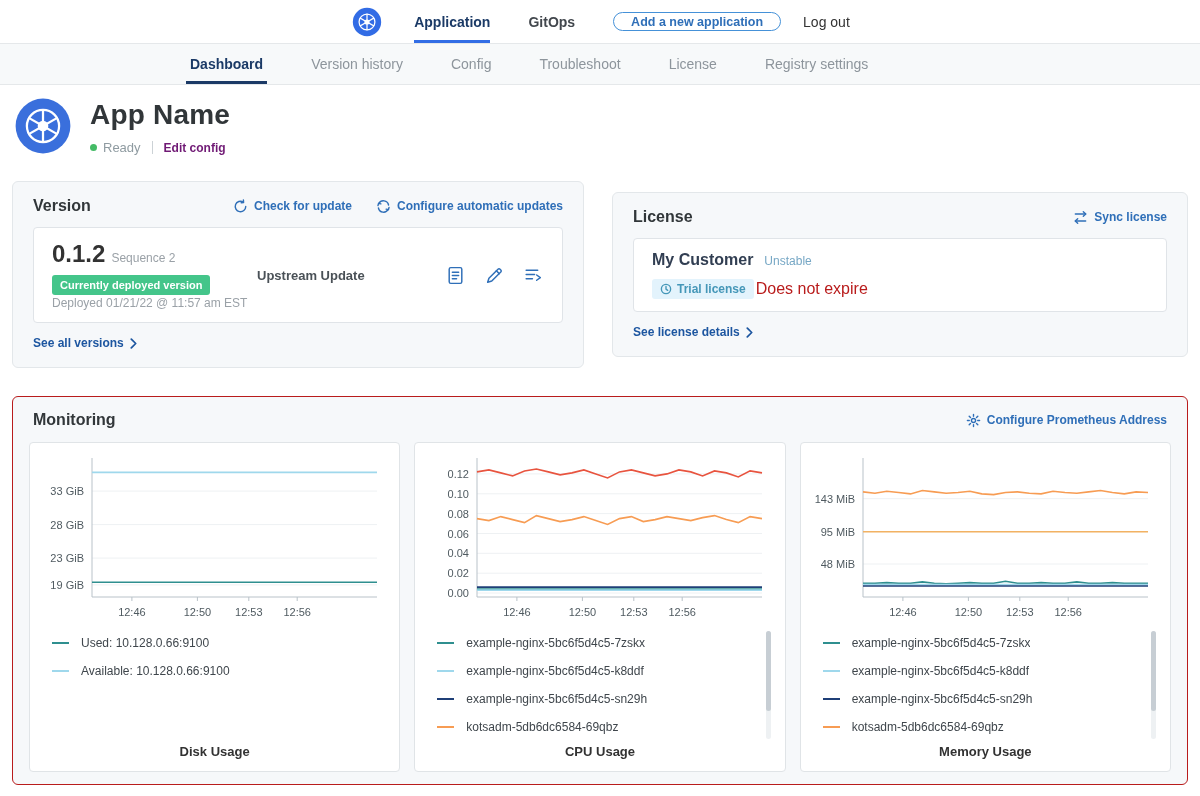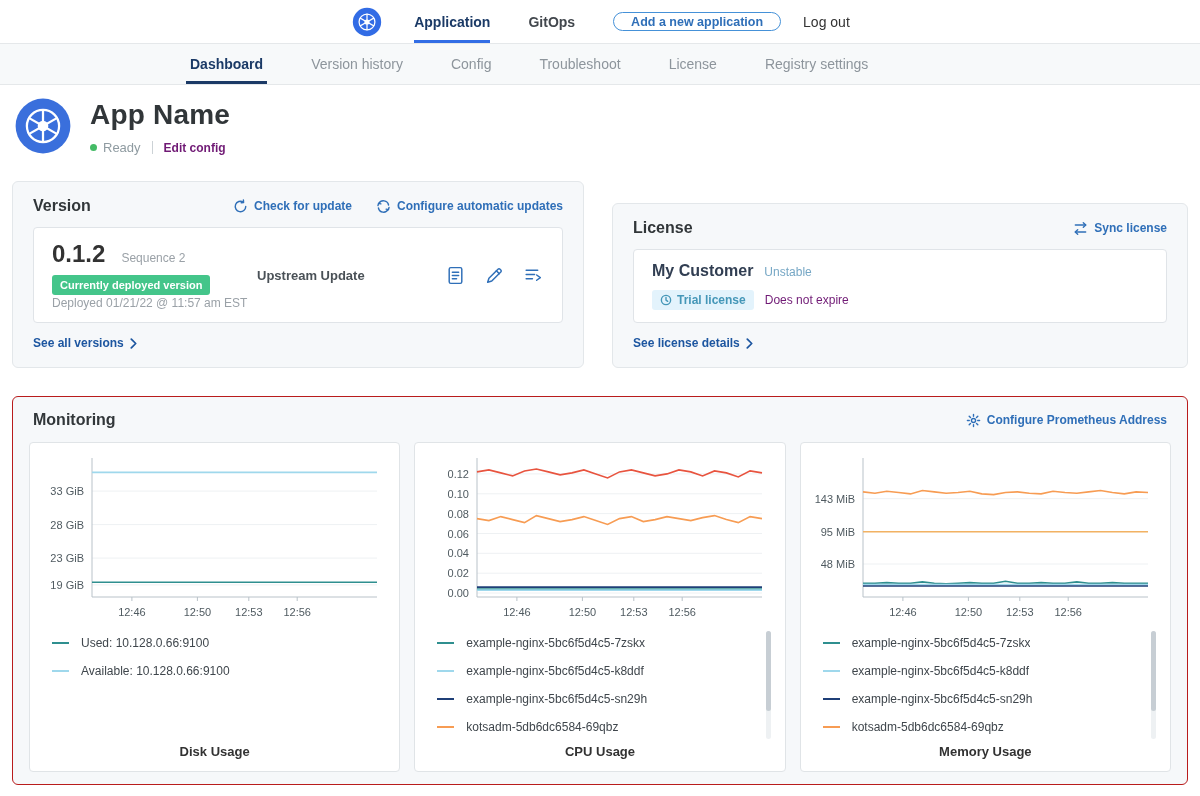--- a/index.html
+++ b/index.html
@@ -54,21 +54,21 @@
   .app-icon { width: 58px; height: 58px; cursor: default; }
   .app-header-text { margin-left: 18px; padding-top: 2px; }
   .app-title { font-size: 28px; font-weight: bold; color: #313639; letter-spacing: 0.2px; }
   .app-status-row { display: flex; align-items: center; margin-top: 9px; }
   .status-dot { width: 7px; height: 7px; border-radius: 50%; background: #44bb66; }
   .status-text { margin-left: 6px; font-size: 13px; color: #8f9ba1; }
   .status-divider { width: 1px; height: 13px; background: #ccd2d6; margin: 0 11px; }
   .edit-config-link { font-size: 12px; font-weight: bold; color: #701a75; cursor: pointer; text-decoration: none; text-align: right; }
 
   
-  .cards-row { display: flex; gap: 28px; padding: 0 12px; margin-top: 10px; align-items: flex-end; }
+  .cards-row { display: flex; gap: 28px; padding: 0 12px; margin-top: 10px; align-items: center; }
   .card {
     background: #f6f8fa; border: 1px solid #e3e7ea; border-radius: 6px; padding: 15px 20px 16px;
   }
   .version-card { width: 572px; flex: none; }
   .license-card { flex: 1; }
   .card-header { display: flex; align-items: center; justify-content: space-between; }
   .card-title { font-size: 16px; font-weight: bold; color: #313639; }
   .card-links { display: flex; align-items: center; gap: 24px; }
   .card-link {
     display: inline-flex; align-items: center; gap: 6px;
@@ -77,21 +77,21 @@
   .card-link .icon svg { width: 15px; height: 15px; }
 
   .inner-box {
     background: #fff; border: 1px solid #e0e4e8; border-radius: 4px;
     margin-top: 12px; padding: 12px 18px;
   }
   .version-box { display: flex; align-items: center; }
   .version-left { min-width: 205px; }
   .version-line { display: flex; align-items: baseline; }
   .version-number { font-size: 24px; font-weight: bold; color: #323232; }
-  .version-sequence { margin-left: 16px; font-size: 12px; color: #9aa1a7; }
+  .version-sequence { margin-left: 6px; font-size: 12px; color: #9aa1a7; }
   .deployed-badge {
     display: inline-block; margin-top: 7px; padding: 4px 8px; border-radius: 3px;
     background: #44c58a; color: #fff; font-size: 11px; font-weight: bold;
   }
   .deployed-at { margin-top: 1px; font-size: 12px; color: #9aa1a7; }
   .upstream-label { font-size: 13px; font-weight: bold; color: #4a5157; margin-right: auto; }
   .version-actions { display: flex; align-items: center; gap: 18px; color: #2f6fb8; }
   .version-actions .icon { cursor: pointer; }
   .version-actions .icon svg { width: 21px; height: 21px; stroke-width: 1.4; }
 
@@ -103,21 +103,21 @@
 
   .license-row1 { display: flex; align-items: baseline; }
   .customer-name { font-size: 16px; font-weight: bold; color: #313e52; }
   .channel-name { margin-left: 11px; font-size: 12px; color: #76a7c5; }
   .license-row2 { display: flex; align-items: center; margin-top: 10px; }
   .trial-badge {
     display: inline-flex; align-items: center; gap: 5px; padding: 3px 8px; border-radius: 3px;
     background: #e3f3fc; color: #4597b8; font-size: 12px; font-weight: bold;
   }
   .trial-badge .icon svg { width: 12px; height: 12px; stroke-width: 1.6; }
-  .license-expiry { margin-left: 11px; font-size: 12px; color: #701a75; }
+  .license-expiry { margin-left: 2px; font-size: 16px; color: #b91c1c; }
 
   
   .monitoring {
     margin: 28px 12px 0; background: #f6f8fa; border: 1px solid #b91c1c; border-radius: 6px;
     padding: 14px 16px 12px;
   }
   .monitoring-header { display: flex; align-items: center; justify-content: space-between; padding: 0 4px; }
   .charts-row { display: flex; gap: 14px; margin-top: 13px; }
   .chart-card {
     flex: 1; height: 330px; background: #fff; border: 1px solid #e0e4e7; border-radius: 4px;

